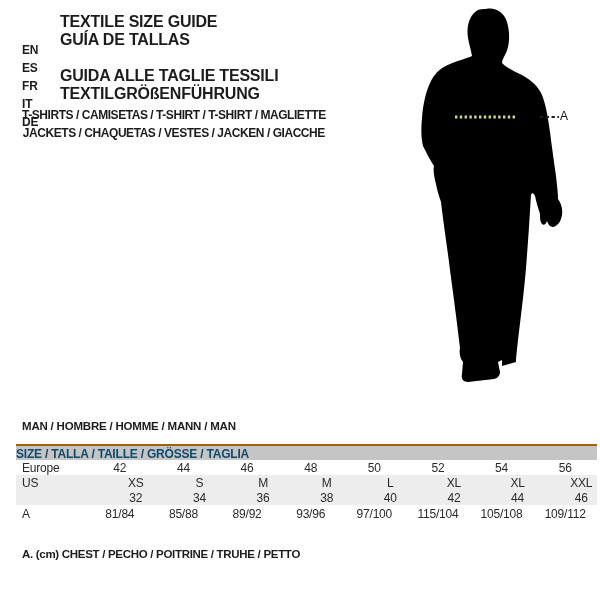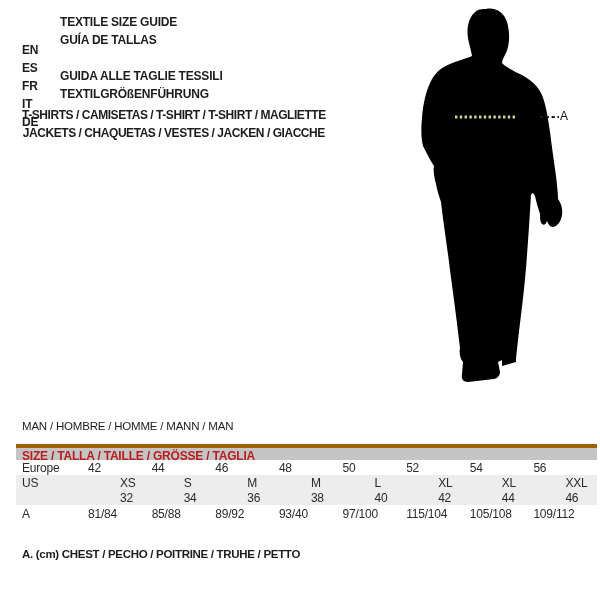--- a/index.html
+++ b/index.html
@@ -9,43 +9,42 @@
     width: 600px; height: 600px;
     background: #ffffff;
     font-family: "Liberation Sans", sans-serif;
     color: #1c1c1c;
     overflow: hidden;
   }
   
   .lang-block { position: absolute; left: 22px; top: 13px; }
   .lang-row { display: flex; height: 18px; line-height: 18px; }
   .lang-code { width: 38px; font-weight: 700; font-size: 12px; letter-spacing: -0.2px; margin-top: 28px; }
-  .lang-label { font-weight: 700; font-size: 12px; letter-spacing: -0.2px; }
+  .lang-label { font-weight: 700; font-size: 16px; letter-spacing: -0.2px; }
   
   .category-block { position: absolute; left: 22px; top: 106px; text-align: center; }
   .category-line { height: 18px; line-height: 18px; font-weight: 700; font-size: 12px; letter-spacing: -0.45px; }
   
   .figure-svg { position: absolute; left: 390px; top: 0; width: 210px; height: 420px; }
   .measure-label { position: absolute; left: 560px; top: 109px; font-size: 12px; font-weight: 400; color: #111; }
   
-  .section-title { position: absolute; left: 22px; top: 420px; font-size: 11.5px; font-weight: 400; letter-spacing: -0.2px; }
+  .section-title { position: absolute; left: 22px; top: 420px; font-size: 11.5px; font-weight: 700; letter-spacing: -0.2px; }
   
   .size-table { position: absolute; left: 16px; top: 444px; width: 581px; font-size: 12px; }
   .table-header {
     height: 16px; line-height: 16px;
-    background: #c5c5c5; color: #b91c1c;
+    background: #c5c5c5; color: #0c4a6e;
     font-weight: 700; letter-spacing: -0.2px;
-    padding-left: 6px;
-    border-top: 4px solid #a16207;
+    border-top: 2px solid #a16207;
   }
   .t-row { display: grid; grid-template-columns: 72px repeat(8, 1fr); height: 15px; line-height: 17px; }
   .t-row.tall { height: 19px; line-height: 19px; }
   .t-row.gray { background: #ededed; gap: 32px; }
   .t-label { padding-left: 6px; text-align: left; font-weight: 400; color: #2a2a2a; letter-spacing: -0.2px; }
-  .t-cell { text-align: left; font-weight: 400; color: #2a2a2a; letter-spacing: -0.2px; }
+  .t-cell { text-align: center; font-weight: 400; color: #2a2a2a; letter-spacing: -0.2px; }
   
   .footnote { position: absolute; left: 22px; top: 548px; font-size: 11.5px; font-weight: 700; letter-spacing: -0.3px; }
 </style>
 </head>
 <body>
 
 <div class="canvas">
 
   <div class="lang-block">
     <div class="lang-row">
@@ -157,21 +156,21 @@
       <div class="t-cell">42</div>
       <div class="t-cell">44</div>
       <div class="t-cell">46</div>
     </div>
 
     <div class="t-row tall">
       <div class="t-label">A</div>
       <div class="t-cell">81/84</div>
       <div class="t-cell">85/88</div>
       <div class="t-cell">89/92</div>
-      <div class="t-cell">93/40</div>
+      <div class="t-cell">93/96</div>
       <div class="t-cell">97/100</div>
       <div class="t-cell">115/104</div>
       <div class="t-cell">105/108</div>
       <div class="t-cell">109/112</div>
     </div>
   </div>
 
   <div class="footnote">A. (cm) CHEST / PECHO / POITRINE / TRUHE / PETTO</div>
 
 </div>

